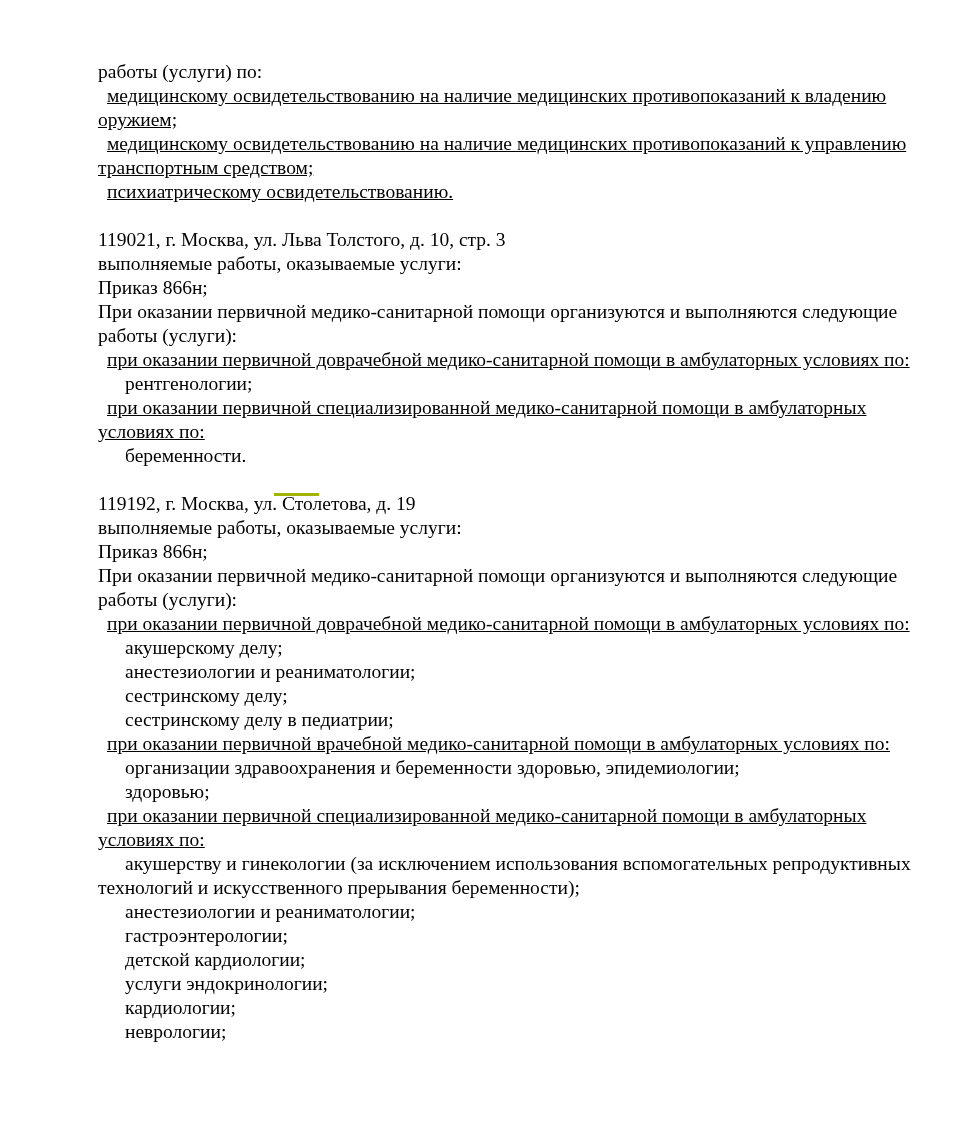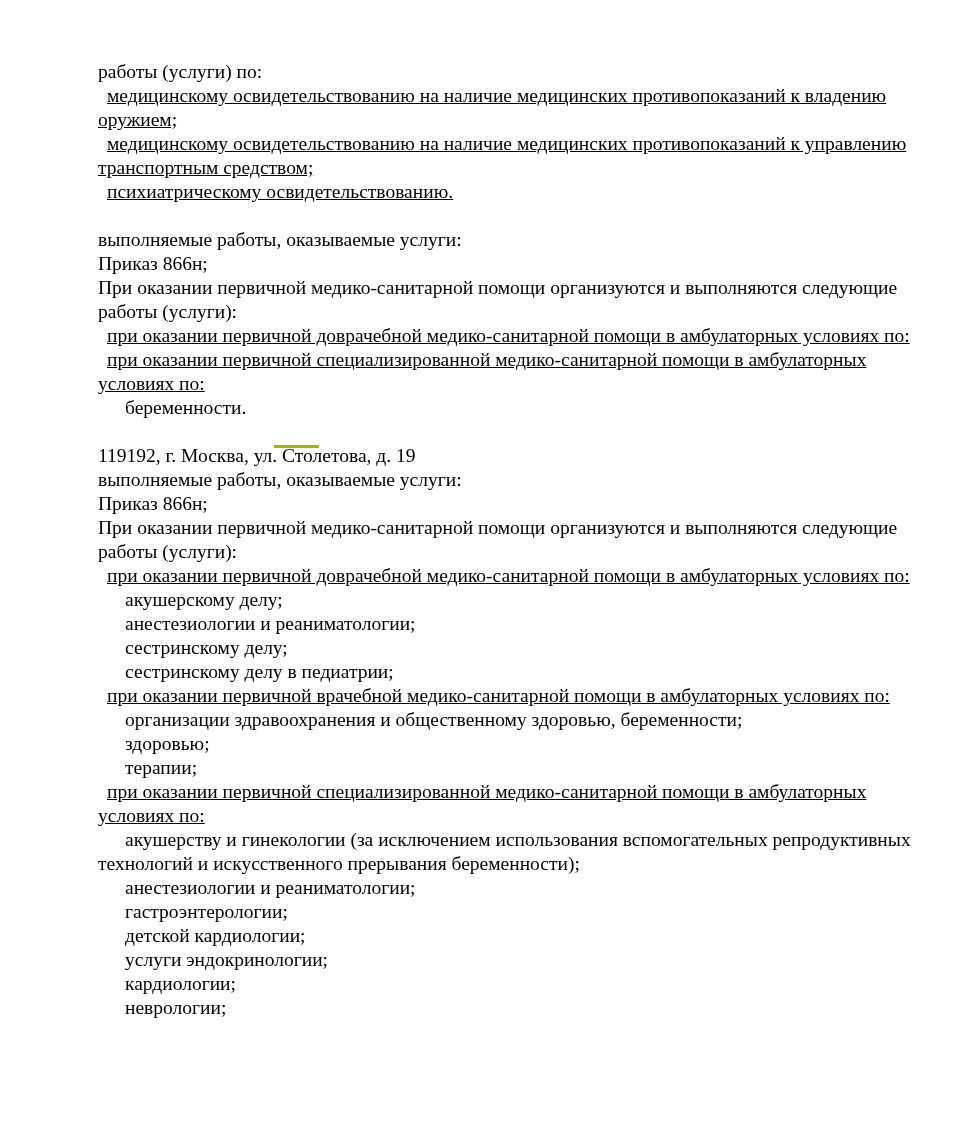--- a/index.html
+++ b/index.html
@@ -51,42 +51,43 @@
 <div class="page">
 
   <div class="section">
     <p class="ind0">работы (услуги) по:</p>
     <p class="ind1">медицинскому освидетельствованию на наличие медицинских противопоказаний к владению оружием;</p>
     <p class="ind1">медицинскому освидетельствованию на наличие медицинских противопоказаний к управлению транспортным средством;</p>
     <p class="ind1">психиатрическому освидетельствованию.</p>
   </div>
 
   <div class="section">
+    <p class="ind0">119021, г. Москва, ул. Льва Толстого, д. 10, стр. 3</p>
     <p class="ind0">выполняемые работы, оказываемые услуги:</p>
     <p class="ind0">Приказ 866н;</p>
     <p class="ind0">При оказании первичной медико-санитарной помощи организуются и выполняются следующие работы (услуги):</p>
     <p class="ind1">при оказании первичной доврачебной медико-санитарной помощи в амбулаторных условиях по:</p>
+    <p class="ind2">рентгенологии;</p>
     <p class="ind1">при оказании первичной специализированной медико-санитарной помощи в амбулаторных условиях по:</p>
     <p class="ind2">беременности.</p>
   </div>
 
   <div class="section">
     <p class="ind0"><span>119192, г. Москва, ул. </span><span class="marked"><i class="mark-bar"></i><span>Столетова</span></span><span>, д. 19</span></p>
     <p class="ind0">выполняемые работы, оказываемые услуги:</p>
     <p class="ind0">Приказ 866н;</p>
     <p class="ind0">При оказании первичной медико-санитарной помощи организуются и выполняются следующие работы (услуги):</p>
     <p class="ind1">при оказании первичной доврачебной медико-санитарной помощи в амбулаторных условиях по:</p>
     <p class="ind2">акушерскому делу;</p>
     <p class="ind2">анестезиологии и реаниматологии;</p>
     <p class="ind2">сестринскому делу;</p>
     <p class="ind2">сестринскому делу в педиатрии;</p>
     <p class="ind1">при оказании первичной врачебной медико-санитарной помощи в амбулаторных условиях по:</p>
-    <p class="ind2">организации здравоохранения и общественному здоровью, беременности;</p>
+    <p class="ind2">организации здравоохранения и беременности здоровью, эпидемиологии;</p>
     <p class="ind2">здоровью;</p>
-    <p class="ind2">терапии;</p>
     <p class="ind1">при оказании первичной специализированной медико-санитарной помощи в амбулаторных условиях по:</p>
     <p class="ind2">акушерству и гинекологии (за исключением использования вспомогательных репродуктивных технологий и искусственного прерывания беременности);</p>
     <p class="ind2">анестезиологии и реаниматологии;</p>
     <p class="ind2">гастроэнтерологии;</p>
     <p class="ind2">детской кардиологии;</p>
     <p class="ind2">услуги эндокринологии;</p>
     <p class="ind2">кардиологии;</p>
     <p class="ind2">неврологии;</p>
   </div>
 

